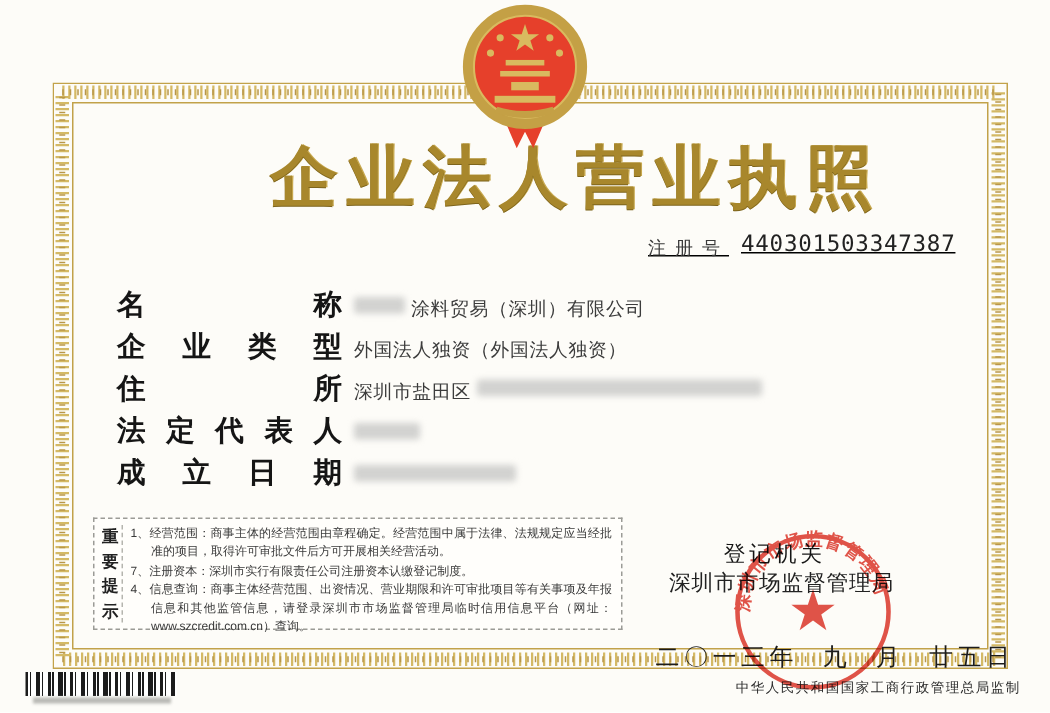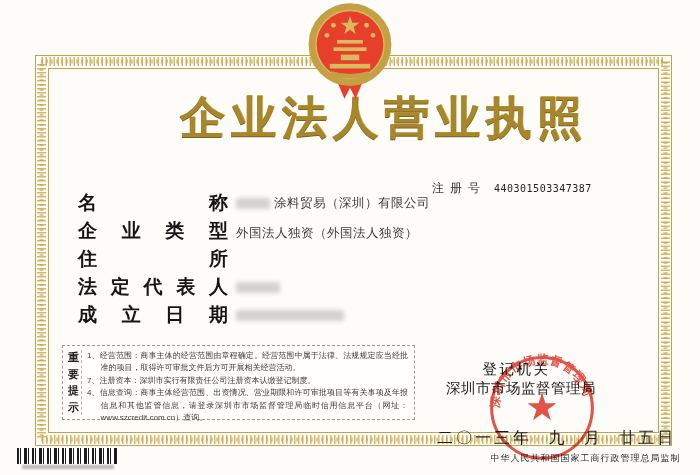--- a/index.html
+++ b/index.html
@@ -11,31 +11,31 @@
 
   
   .emblem { position:absolute; left:304px; top:2px; width:92px; height:98px; z-index:3; }
 
   
   .title { position:absolute; left:35px; top:88px; width:698px; text-align:center;
            font-family:"DejaVu Serif","Liberation Serif",serif; font-size:45px; font-weight:bold;
            letter-spacing:6px; color:#a8872c; text-shadow:0 1px 0 #7d641c, 1px 0 0 #c7a84f; z-index:2; }
 
   
-  .reg-row { position:absolute; left:432px; top:180px; display:flex; align-items:flex-end; }
+  .reg-row { position:absolute; left:432px; top:156px; display:flex; align-items:center;text-decoration:underline; }
   .reg-label { font-size:12px; letter-spacing:6px; color:#3a3a3a; }
-  .reg-no { font-family:"DejaVu Sans Mono","Liberation Mono",monospace; font-size:10px; color:#222;
+  .reg-no { font-family:"DejaVu Sans Mono","Liberation Mono",monospace; font-size:15px; color:#222;
             margin-left:8px; position:relative; top:-3px; letter-spacing:0.5px; }
 
   
   .fields { position:absolute; left:78px; top:190px; width:565px; }
   .field-row { display:flex; align-items:baseline; margin-bottom:8px; height:20px; }
   .field-label { width:150px; flex:0 0 150px; font-size:19px; font-weight:600; color:#151515; }
   .split-chars { display:inline-flex; justify-content:space-between; }
-  .field-value { margin-left:8px; font-size:12.5px; color:#3c3c3c; letter-spacing:0.5px; white-space:nowrap; display:flex; align-items:center; gap:4px;font-family:Liberation Serif, serif; }
+  .field-value { margin-left:8px; font-size:12.5px; color:#3c3c3c; letter-spacing:0.5px; white-space:nowrap; display:flex; gap:4px;font-family:Liberation Serif, serif; }
   .redact { display:inline-block; height:11px; background:#d2d2d0; border-radius:2px; filter:blur(2px); }
 
   
   .notice { position:absolute; left:62px; top:345px; width:353px; height:75px;
             border:1px dashed #9b9b96; display:flex; padding:4px 6px 4px 5px; background:#fffefb; }
   .notice-side { flex-direction:column; width:14px; flex:0 0 14px; font-size:11px; font-weight:bold;
                  color:#222; text-align:center; height:100%; border-right:1px dashed #b5b5ae;
                  padding-right:3px; margin-right:5px; }
   .notice-items { flex:1; }
   .notice-item { font-size:8px; line-height:1.55; color:#3a3a3a; text-align:justify;
@@ -121,20 +121,24 @@
           <span>型</span>
         </span>
       <span class="field-value">外国法人独资（外国法人独资）</span>
     </div>
 
     <div class="field-row">
       <span class="field-label split-chars">
           <span>住</span>
           <span>所</span>
         </span>
+      <span class="field-value">
+        <span>深圳市盐田区</span>
+        <span class="redact" style="width:190px"></span>
+      </span>
     </div>
 
     <div class="field-row">
       <span class="field-label split-chars">
           <span>法</span>
           <span>定</span>
           <span>代</span>
           <span>表</span>
           <span>人</span>
         </span>

